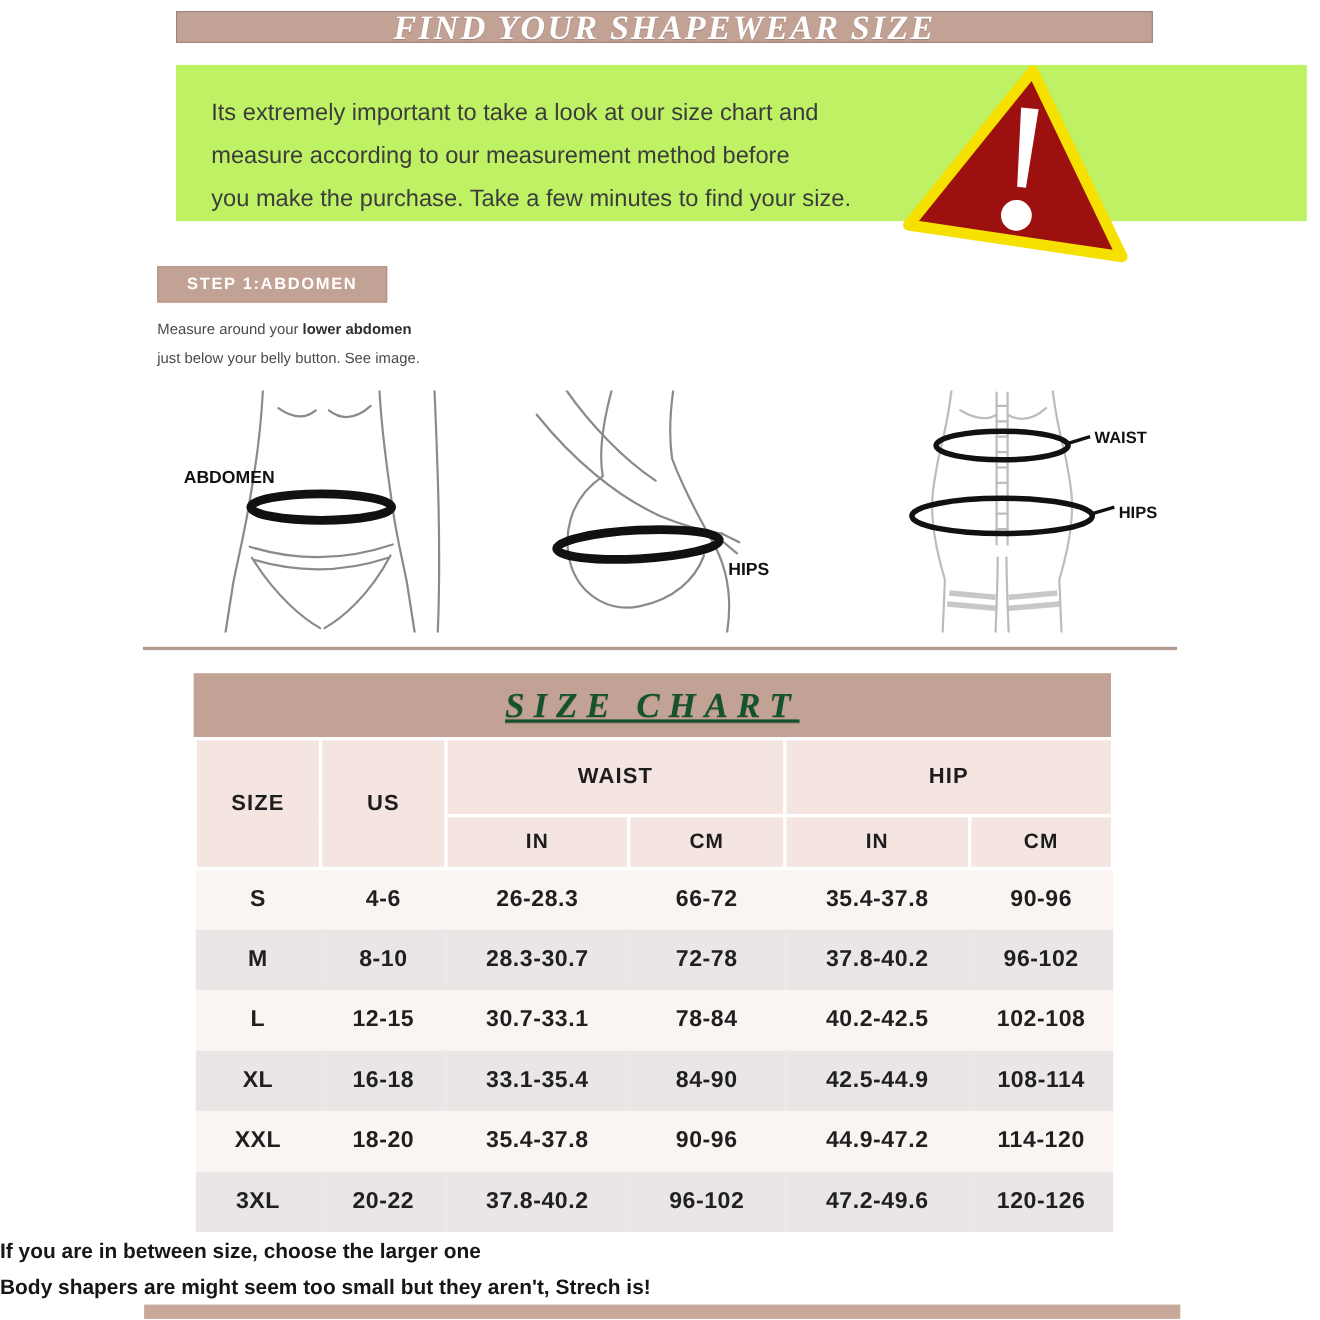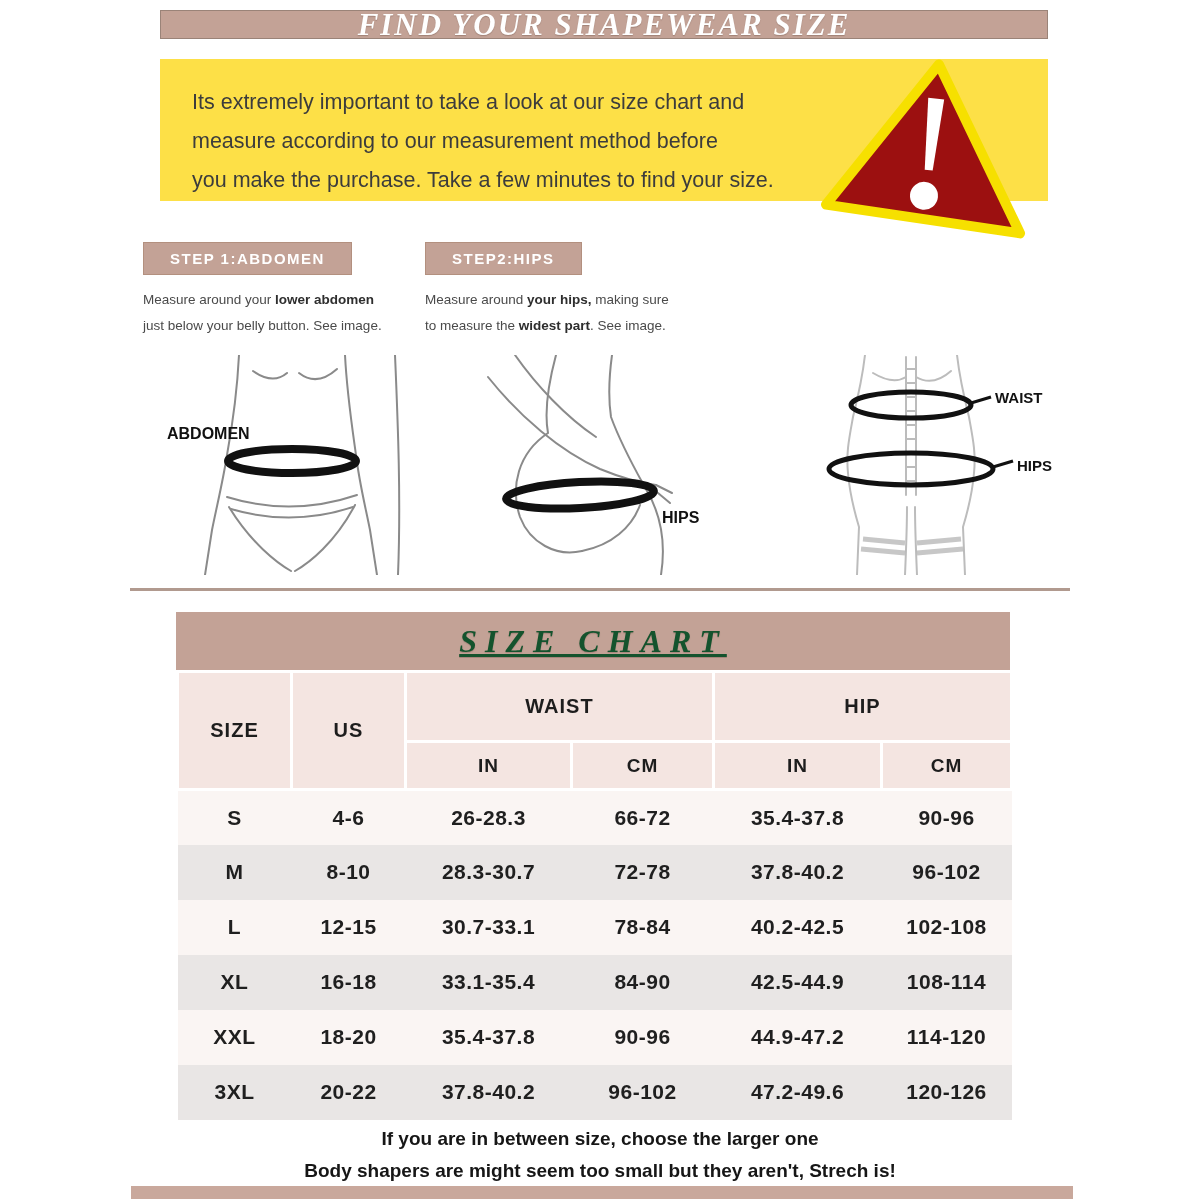--- a/index.html
+++ b/index.html
@@ -12,22 +12,22 @@
     background:#c3a296; border:1px solid #9a8378;
     display:flex; align-items:center; justify-content:center;
   }
   .title-bar span {
     font-family:"Liberation Serif", serif; font-style:italic; font-weight:bold;
     font-size:31px; letter-spacing:2px; color:#ffffff; text-shadow:0 1px 1px rgba(120,90,80,.45);
   }
 
   
   .intro-box {
-    position:absolute; left:160px; top:59px; width:888px; height:142px;
-    background:#fde047;
+    position:absolute; left:160px; top:59px; width:1028px; height:142px;
+    background:#bef264;
   }
   .intro-text { position:absolute; left:32px; top:24px; font-size:21.5px; color:#3c3c3c; line-height:39px; }
   .warning-svg { position:absolute; left:818px; top:58px; width:215px; height:180px; z-index:3; overflow:visible; }
 
   
   .step-col { position:absolute; top:242px; }
   .step-col.c1 { left:143px; width:250px; }
   .step-col.c2 { left:425px; width:255px; }
   .step-col.c3 { left:748px; width:305px; }
   .step-badge {
@@ -65,21 +65,21 @@
   table.size-chart thead tr:first-child th { height:70px; }
   table.size-chart thead tr:last-child th { height:48px; font-size:19px; }
   table.size-chart td {
     height:55px; text-align:center; font-size:21px; font-weight:bold;
     letter-spacing:.5px; color:#1f1f1f; border:none;
   }
   table.size-chart tbody tr:nth-child(odd)  { background:#faf5f3; }
   table.size-chart tbody tr:nth-child(even) { background:#e9e6e5; }
 
   
-  .footer-note { position:absolute; left:0; width:1200px; text-align:center; font-size:19px; font-weight:bold; color:#161616; }
+  .footer-note { position:absolute; left:0; width:1200px; font-size:19px; font-weight:bold; color:#161616; }
   .note1 { top:1128px; } .note2 { top:1160px; }
   .bottom-bar { position:absolute; left:131px; top:1186px; width:942px; height:13px; background:#c9a89c; }
 </style>
 </head>
 <body>
 
 <div class="stage">
 
   <div class="title-bar">
     <span>FIND YOUR SHAPEWEAR SIZE</span>
@@ -99,24 +99,20 @@
       <g transform="rotate(4 112 90)">
         <path d="M105,40 L121,40 L117,112 L109,112 Z" fill="#ffffff"></path>
         <circle cx="111" cy="138" r="14" fill="#ffffff"></circle>
       </g>
     </g>
   </svg>
 
   <div class="step-col c1">
     <div class="step-badge">STEP 1:ABDOMEN</div>
     <div class="step-body"><span>Measure around your </span><b>lower abdomen</b><span> just below your belly button. See image.</span></div>
-  </div>
-  <div class="step-col c2">
-    <div class="step-badge">STEP2:HIPS</div>
-    <div class="step-body"><span>Measure around </span><b>your hips,</b><span> making sure to measure the </span><b>widest part</b><span>. See image.</span></div>
   </div>
 
   <div class="illus i1">
     <svg viewBox="0 0 300 220" width="300" height="220">
       <g fill="none" stroke="#8a8a8a" stroke-width="2" stroke-linecap="round">
         <path d="M74,0 C72,40 66,78 62,100 C58,126 52,150 47,175 L40,220"></path>
         <path d="M180,0 C182,40 188,78 191,100 C194,126 200,150 205,175 L212,220"></path>
         <path d="M230,0 C233,70 236,145 233,220"></path>
         <path d="M88,16 Q108,30 122,18"></path>
         <path d="M134,18 Q152,32 172,14"></path>

